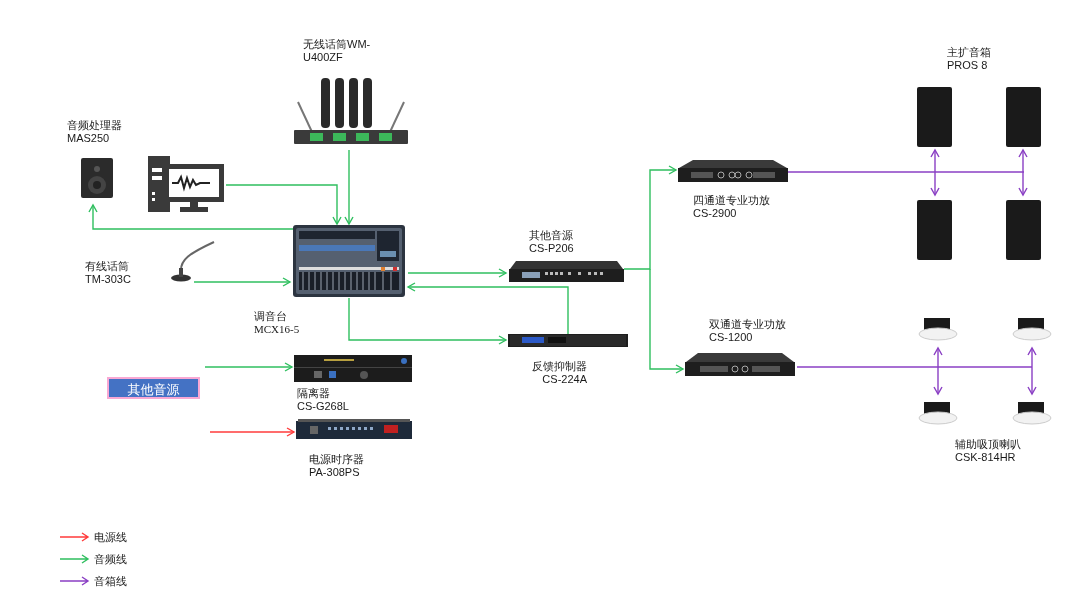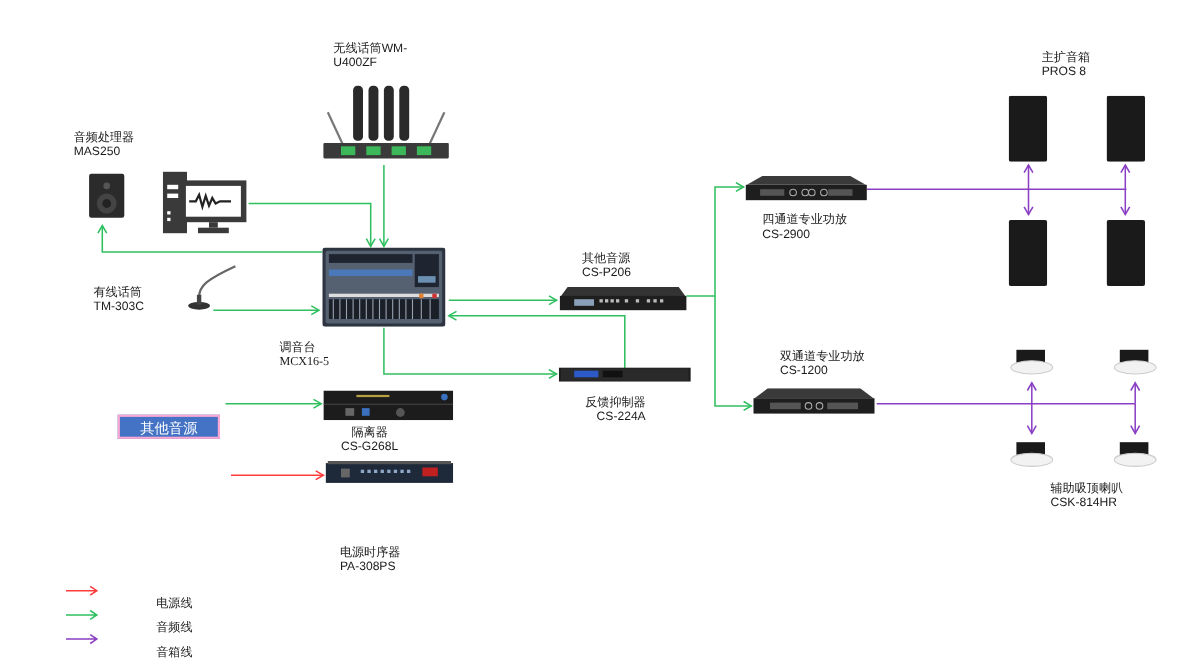--- a/index.html
+++ b/index.html
@@ -5,21 +5,21 @@
   html, body { margin: 0; padding: 0; background: #ffffff; }
   body { width: 1080px; height: 599px; position: relative; overflow: hidden;
          font-family: "Liberation Sans", "DejaVu Sans", sans-serif; color: #222; }
   .lbl { position: absolute; font-size: 11px; line-height: 13px; color: #1a1a1a; white-space: nowrap; }
   .dev { position: absolute; }
   svg.wires { position: absolute; left: 0; top: 0; }
   .src-box { position: absolute; left: 107px; top: 357px; width: 93px; height: 22px;
              background: #4472c4; color: #fff; font-size: 13px; line-height: 22px; text-align: center;
              border: 2px solid #f9a8d4; box-sizing: border-box; margin-top: 20px; }
   .legend-item { position: absolute; left: 60px; height: 14px; font-size: 11px; }
-  .legend-item span.txt { position: absolute; left: 34px; top: 12px; line-height: 14px; white-space: nowrap; margin-left: 48px; }
+  .legend-item span.txt { position: absolute; left: 34px; top: 0; line-height: 14px; white-space: nowrap; }
   .legend-item svg { position: absolute; left: 0; top: 2px; }
 </style>
 </head>
 <body>
 
 <svg class="wires" width="1080" height="599" viewBox="0 0 1080 599">
   <defs>
     <marker id="ag" markerWidth="10" markerHeight="10" refX="8" refY="5" orient="auto" markerUnits="userSpaceOnUse">
       <path d="M1,1 L8,5 L1,9" fill="none" stroke="#2fbf5f" stroke-width="1.4"></path>
     </marker>
@@ -172,42 +172,42 @@
 
 <svg class="dev" style="left:294px;top:355px;" width="118" height="27">
   <rect x="0" y="0" width="118" height="27" fill="#1c1c1c"></rect>
   <rect x="0" y="12" width="118" height="1" fill="#444"></rect>
   <rect x="30" y="4" width="30" height="2" fill="#b8a040"></rect>
   <rect x="20" y="16" width="8" height="7" fill="#666"></rect>
   <rect x="35" y="16" width="7" height="7" fill="#3a70c0"></rect>
   <circle cx="70" cy="20" r="4" fill="#555"></circle>
   <circle cx="110" cy="6" r="3" fill="#3a70c0"></circle>
 </svg>
-<div class="lbl" style="left:310px;top:387px;text-align:center;">
+<div class="lbl" style="left:297px;top:387px;">
   <div>隔离器</div>
   <div>CS-G268L</div>
 </div>
 
 <svg class="dev" style="left:296px;top:419px;" width="116" height="22">
   <rect x="0" y="2" width="116" height="18" fill="#1e2a3a"></rect>
   <rect x="2" y="0" width="112" height="3" fill="#555"></rect>
   <rect x="14" y="7" width="8" height="8" fill="#666"></rect>
   <g fill="#8fa8c8">
     <rect x="32" y="8" width="3" height="3"></rect>
       <rect x="38" y="8" width="3" height="3"></rect>
     <rect x="44" y="8" width="3" height="3"></rect>
       <rect x="50" y="8" width="3" height="3"></rect>
     <rect x="56" y="8" width="3" height="3"></rect>
       <rect x="62" y="8" width="3" height="3"></rect>
     <rect x="68" y="8" width="3" height="3"></rect>
       <rect x="74" y="8" width="3" height="3"></rect>
   </g>
   <rect x="88" y="6" width="14" height="8" fill="#c02020"></rect>
 </svg>
-<div class="lbl" style="left:309px;top:453px;margin-top:43px;">
+<div class="lbl" style="left:309px;top:453px;">
   <div>电源时序器</div>
   <div>PA-308PS</div>
 </div>
 
 <div class="lbl" style="left:529px;top:229px;">
   <div>其他音源</div>
   <div>CS-P206</div>
 </div>
 <svg class="dev" style="left:508px;top:261px;" width="117" height="22">
   <path d="M8,0 L109,0 L115,8 L2,8 Z" fill="#333"></path>

